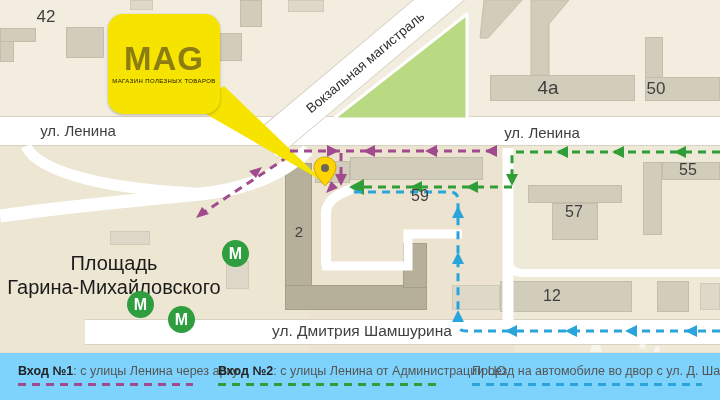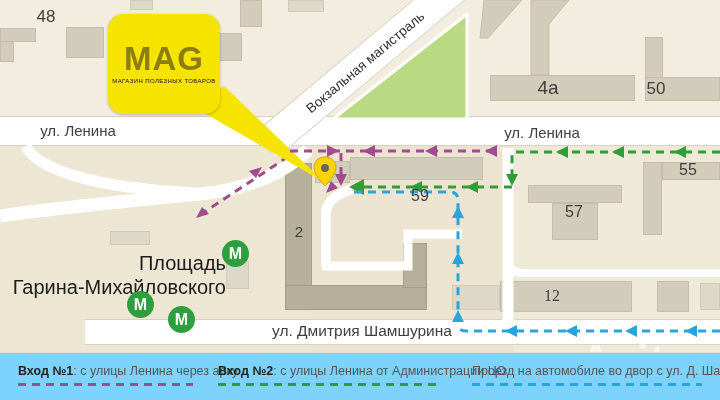--- a/index.html
+++ b/index.html
@@ -12,21 +12,21 @@
   .bldg-light{position:absolute;background:#ddd8c7;border:1px solid #d0cab8;box-sizing:border-box;}
   .bldg-dark{position:absolute;background:#b6b09a;border:1px solid #a59e86;box-sizing:border-box;}
   
   .street{position:absolute;background:#ffffff;border-top:1px solid #d8d2c2;border-bottom:1px solid #d8d2c2;box-sizing:border-box;}
   .street-diag{position:absolute;background:#ffffff;border:1px solid #d8d2c2;box-sizing:border-box;
                display:flex;align-items:center;justify-content:center;}
   .street-label{color:#2e2e2e;font-size:15px;white-space:nowrap;}
   .diag-label{color:#2e2e2e;font-size:13.5px;white-space:nowrap;}
   
   .lbl{position:absolute;transform:translate(-50%,-50%);color:#3f3f3f;white-space:nowrap;}
-  .sq-label{position:absolute;color:#1c1c1c;font-size:20px;text-align:right;line-height:1.18;}
+  .sq-label{position:absolute;color:#1c1c1c;font-size:20px;text-align:center;line-height:1.18;}
   
   .metro{position:absolute;width:27px;height:27px;border-radius:50%;background:var(--c-metro,#2f9e3f);
          color:#fff;font-weight:bold;font-size:16px;display:flex;align-items:center;justify-content:center;}
   
   #logo{position:absolute;left:108px;top:14px;width:112px;height:100px;background:var(--c-logo,#f6e300);
         border-radius:15px;display:flex;flex-direction:column;align-items:center;justify-content:center;
         box-shadow:0 1px 3px rgba(0,0,0,.25);z-index:6;}
   #logo .big{font-size:33px;font-weight:900;color:#151208;line-height:.92;letter-spacing:1px;}
   #logo .mag{font-size:33px;font-weight:900;color:#8b7d11;line-height:.92;letter-spacing:1px;}
   #logo .tag{font-size:6px;color:#151208;letter-spacing:.4px;margin-top:4px;white-space:nowrap;}
@@ -149,28 +149,28 @@
     <polygon class="ar-car" points="685,331 697,325 697,337"></polygon>
 
     <path d="M325,157 c-6.6,0 -11,4.8 -11,10.6 c0,7.6 11,18.4 11,18.4 c0,0 11,-10.8 11,-18.4 c0,-5.8 -4.4,-10.6 -11,-10.6 z" fill="#ffd400" stroke="#c9a700" stroke-width="1"></path>
     <circle cx="325" cy="168" r="4" fill="#6e6659"></circle>
   </svg>
 
   <span class="lbl street-label z5" style="left:78px;top:130px;">ул. Ленина</span>
   <span class="lbl street-label z5" style="left:542px;top:132px;">ул. Ленина</span>
   <span class="lbl street-label z5" style="left:362px;top:331px;font-size:15.5px;">ул. Дмитрия Шамшурина</span>
 
-  <span class="lbl z5" style="left:46px;top:17px;font-size:17px;">48</span>
+  <span class="lbl z5" style="left:46px;top:17px;font-size:17px;">42</span>
   <span class="lbl z5" style="left:548px;top:88px;font-size:19px;text-align:right;">4а</span>
   <span class="lbl z5" style="left:656px;top:89px;font-size:17px;">50</span>
   <span class="lbl z5" style="left:420px;top:168px;font-size:16px;margin-top:28px;">59</span>
   <span class="lbl z5" style="left:688px;top:170px;font-size:16px;">55</span>
   <span class="lbl z5" style="left:574px;top:212px;font-size:16px;">57</span>
   <span class="lbl z5" style="left:299px;top:231px;font-size:15px;">2</span>
-  <span class="lbl z5" style="left:552px;top:296px;font-size:16px;font-family:Liberation Serif, serif;">12</span>
+  <span class="lbl z5" style="left:552px;top:296px;font-size:16px;">12</span>
 
   <div class="sq-label z5" style="left:2px;top:252px;width:224px;">
     <div>Площадь</div>
     <div>Гарина-Михайловского</div>
   </div>
 
   <div class="metro z5" style="left:222px;top:240px;">
       <span>М</span>
     </div>
   <div class="metro z5" style="left:127px;top:291px;">

